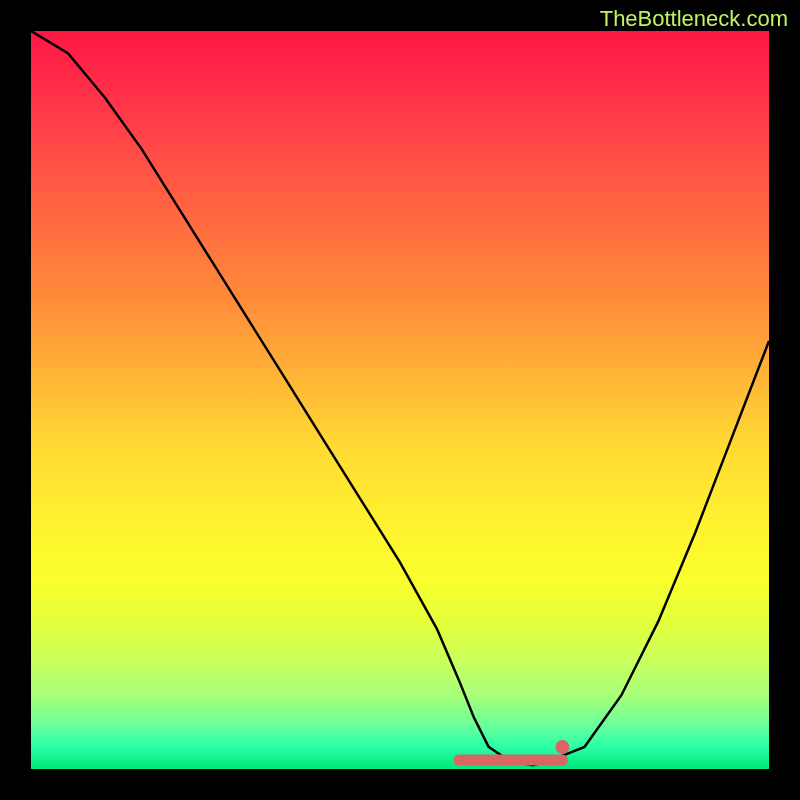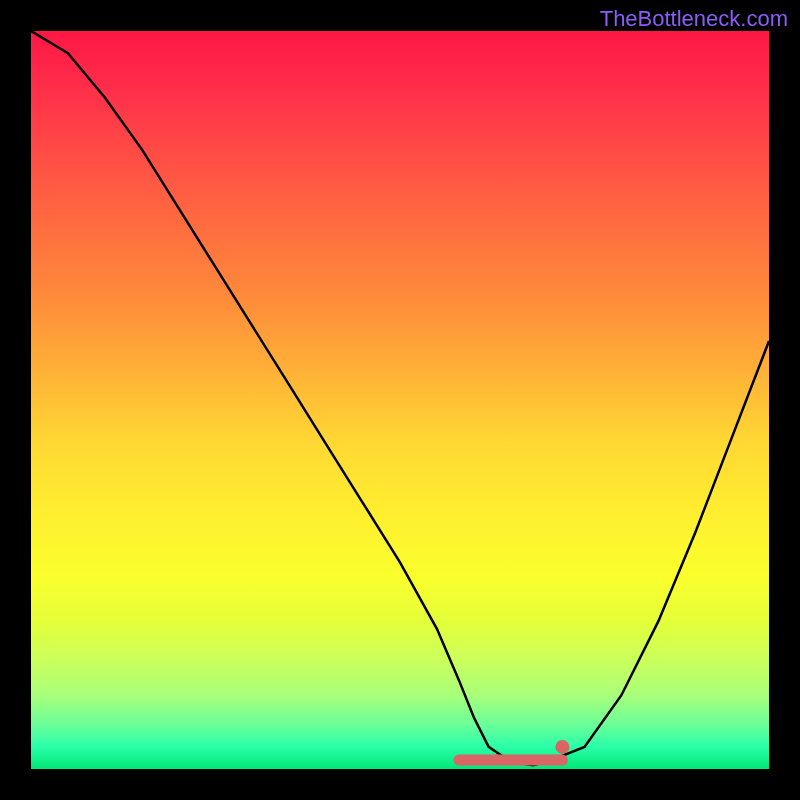--- a/index.html
+++ b/index.html
@@ -7,21 +7,21 @@
     width: 800px;
     height: 800px;
     background: #000;
     position: relative;
     font-family: Arial, sans-serif;
   }
   .watermark {
     position: absolute;
     top: 6px;
     right: 12px;
-    color: #8b5cf6;
+    color: #bef264;
     font-size: 22px;
     font-weight: 500;
     z-index: 10;
   }
   .plot-area {
     position: absolute;
     left: 31px;
     top: 31px;
     width: 738px;
     height: 738px;

